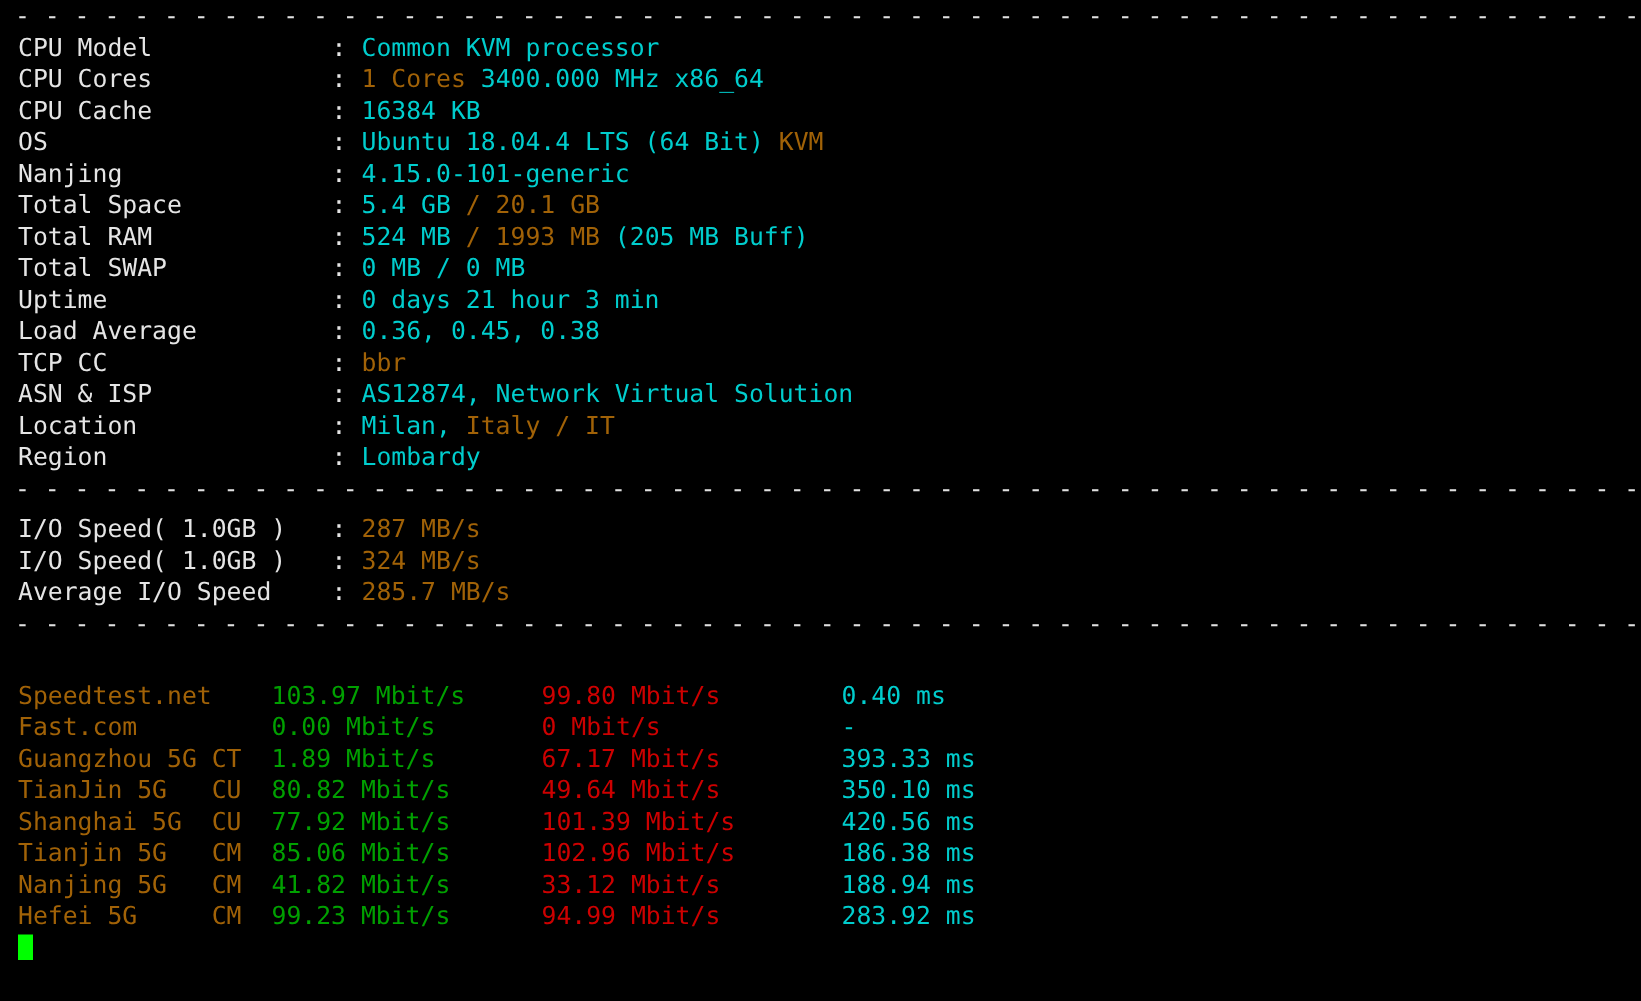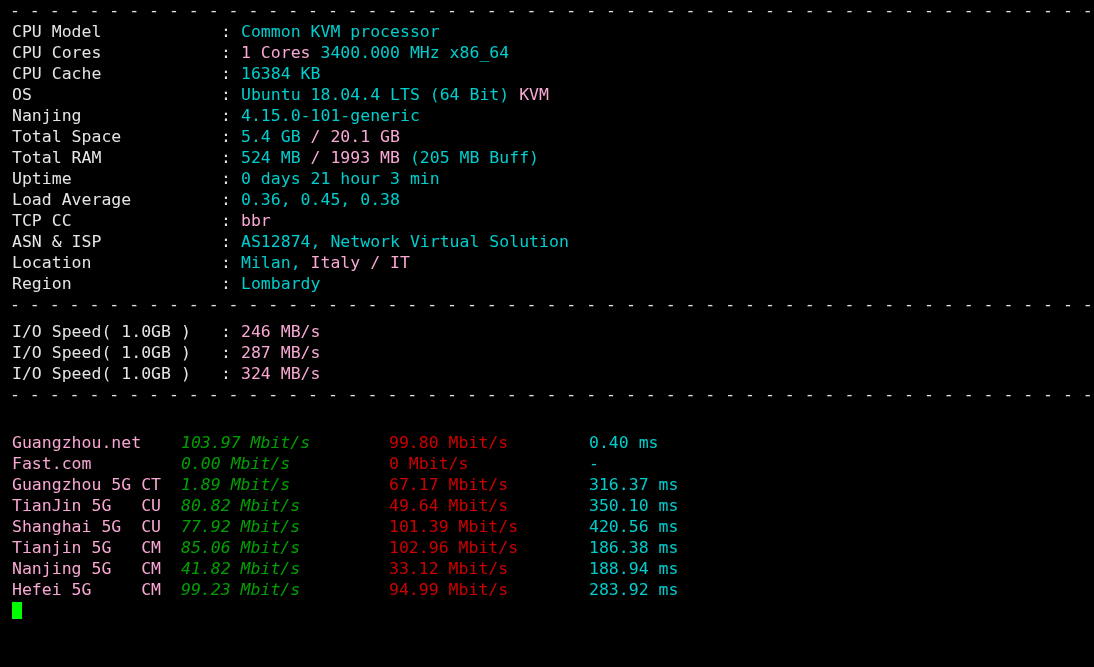--- a/index.html
+++ b/index.html
@@ -19,22 +19,22 @@
   }
 
   #terminal {
     position: relative;
     width: 1094px;
     height: 667px;
     padding: 0;
     box-sizing: border-box;
   }
   .c-cyan   { color: #00cdcd; }
-  .c-yellow { color: #f9a8d4; }
-  .c-green  { color: #00a000; font-style: italic; }
+  .c-yellow { color: #a16207; }
+  .c-green  { color: #00a000; }
   .c-red    { color: #cd0000; }
 
   
   .sep {
     height: 21px;
     line-height: 21px;
     white-space: pre;
     color: #e0e0e0;
     padding-left: 10px;
     letter-spacing: 0;
@@ -88,21 +88,20 @@
     display: inline-block;
     width: 180px;
     white-space: pre;
     vertical-align: top;
   }
   .col-down {
     display: inline-block;
     width: 200px;
     white-space: pre;
     vertical-align: top;
-    margin-left: 28px;
   }
   .col-lat {
     display: inline-block;
     white-space: pre;
     vertical-align: top;
   }
 
   
   .cursor-row {
     height: 21px;
@@ -126,49 +125,50 @@
   <div class="sep">- - - - - - - - - - - - - - - - - - - - - - - - - - - - - - - - - - - - - - - - - - - - - - - - - - - - - - - - - - - - - - - - - - - - - -</div>
 
   <div id="system-info-block">
       <div class="info-row"><span class="info-label">CPU Model</span><span class="info-colon">:</span><span class="info-value"><span class="c-cyan">Common KVM processor</span></span></div>
       <div class="info-row"><span class="info-label">CPU Cores</span><span class="info-colon">:</span><span class="info-value"><span class="c-yellow">1 Cores </span><span class="c-cyan">3400.000 MHz x86_64</span></span></div>
       <div class="info-row"><span class="info-label">CPU Cache</span><span class="info-colon">:</span><span class="info-value"><span class="c-cyan">16384 KB</span></span></div>
       <div class="info-row"><span class="info-label">OS</span><span class="info-colon">:</span><span class="info-value"><span class="c-cyan">Ubuntu 18.04.4 LTS (64 Bit) </span><span class="c-yellow">KVM</span></span></div>
       <div class="info-row"><span class="info-label">Nanjing</span><span class="info-colon">:</span><span class="info-value"><span class="c-cyan">4.15.0-101-generic</span></span></div>
       <div class="info-row"><span class="info-label">Total Space</span><span class="info-colon">:</span><span class="info-value"><span class="c-cyan">5.4 GB </span><span class="c-yellow">/ 20.1 GB</span></span></div>
       <div class="info-row"><span class="info-label">Total RAM</span><span class="info-colon">:</span><span class="info-value"><span class="c-cyan">524 MB </span><span class="c-yellow">/ 1993 MB </span><span class="c-cyan">(205 MB Buff)</span></span></div>
+      <div class="info-row"><span class="info-label">Total SWAP</span><span class="info-colon">:</span><span class="info-value"><span class="c-cyan">0 MB / 0 MB</span></span></div>
       <div class="info-row"><span class="info-label">Uptime</span><span class="info-colon">:</span><span class="info-value"><span class="c-cyan">0 days 21 hour 3 min</span></span></div>
       <div class="info-row"><span class="info-label">Load Average</span><span class="info-colon">:</span><span class="info-value"><span class="c-cyan">0.36, 0.45, 0.38</span></span></div>
       <div class="info-row"><span class="info-label">TCP CC</span><span class="info-colon">:</span><span class="info-value"><span class="c-yellow">bbr</span></span></div>
       <div class="info-row"><span class="info-label">ASN &amp; ISP</span><span class="info-colon">:</span><span class="info-value"><span class="c-cyan">AS12874, Network Virtual Solution</span></span></div>
       <div class="info-row"><span class="info-label">Location</span><span class="info-colon">:</span><span class="info-value"><span class="c-cyan">Milan, </span><span class="c-yellow">Italy / IT</span></span></div>
       <div class="info-row"><span class="info-label">Region</span><span class="info-colon">:</span><span class="info-value"><span class="c-cyan">Lombardy</span></span></div>
     </div>
 
   <div class="sep">- - - - - - - - - - - - - - - - - - - - - - - - - - - - - - - - - - - - - - - - - - - - - - - - - - - - - - - - - - - - - - - - - - - - - -</div>
 
   <div class="spacer-sm"></div>
 
   <div id="io-speed-block">
-      <div class="info-row"><span class="info-label">I/O Speed( 1.0GB )</span><span class="info-colon">:</span><span class="info-value c-yellow">246 MB/s</span></div>
       <div class="info-row"><span class="info-label">I/O Speed( 1.0GB )</span><span class="info-colon">:</span><span class="info-value c-yellow">287 MB/s</span></div>
       <div class="info-row"><span class="info-label">I/O Speed( 1.0GB )</span><span class="info-colon">:</span><span class="info-value c-yellow">324 MB/s</span></div>
+      <div class="info-row"><span class="info-label">Average I/O Speed</span><span class="info-colon">:</span><span class="info-value c-yellow">285.7 MB/s</span></div>
     </div>
 
   <div class="sep">- - - - - - - - - - - - - - - - - - - - - - - - - - - - - - - - - - - - - - - - - - - - - - - - - - - - - - - - - - - - - - - - - - - - - -</div>
 
   <div class="spacer-sm"></div>
 
   <div class="net-row net-head">
     
   </div>
   <div id="network-rows-block">
-      <div class="net-row"><span class="col-node c-yellow">Guangzhou.net</span><span class="col-up c-green">103.97 Mbit/s</span><span class="col-down c-red">99.80 Mbit/s</span><span class="col-lat c-cyan">0.40 ms</span></div>
+      <div class="net-row"><span class="col-node c-yellow">Speedtest.net</span><span class="col-up c-green">103.97 Mbit/s</span><span class="col-down c-red">99.80 Mbit/s</span><span class="col-lat c-cyan">0.40 ms</span></div>
       <div class="net-row"><span class="col-node c-yellow">Fast.com</span><span class="col-up c-green">0.00 Mbit/s</span><span class="col-down c-red">0 Mbit/s</span><span class="col-lat c-cyan">-</span></div>
-      <div class="net-row"><span class="col-node c-yellow">Guangzhou 5G CT</span><span class="col-up c-green">1.89 Mbit/s</span><span class="col-down c-red">67.17 Mbit/s</span><span class="col-lat c-cyan">316.37 ms</span></div>
+      <div class="net-row"><span class="col-node c-yellow">Guangzhou 5G CT</span><span class="col-up c-green">1.89 Mbit/s</span><span class="col-down c-red">67.17 Mbit/s</span><span class="col-lat c-cyan">393.33 ms</span></div>
       <div class="net-row"><span class="col-node c-yellow">TianJin 5G   CU</span><span class="col-up c-green">80.82 Mbit/s</span><span class="col-down c-red">49.64 Mbit/s</span><span class="col-lat c-cyan">350.10 ms</span></div>
       <div class="net-row"><span class="col-node c-yellow">Shanghai 5G  CU</span><span class="col-up c-green">77.92 Mbit/s</span><span class="col-down c-red">101.39 Mbit/s</span><span class="col-lat c-cyan">420.56 ms</span></div>
       <div class="net-row"><span class="col-node c-yellow">Tianjin 5G   CM</span><span class="col-up c-green">85.06 Mbit/s</span><span class="col-down c-red">102.96 Mbit/s</span><span class="col-lat c-cyan">186.38 ms</span></div>
       <div class="net-row"><span class="col-node c-yellow">Nanjing 5G   CM</span><span class="col-up c-green">41.82 Mbit/s</span><span class="col-down c-red">33.12 Mbit/s</span><span class="col-lat c-cyan">188.94 ms</span></div>
       <div class="net-row"><span class="col-node c-yellow">Hefei 5G     CM</span><span class="col-up c-green">99.23 Mbit/s</span><span class="col-down c-red">94.99 Mbit/s</span><span class="col-lat c-cyan">283.92 ms</span></div>
     </div>
 
   <div class="cursor-row">
     <span class="cursor-block"></span>
   </div>

